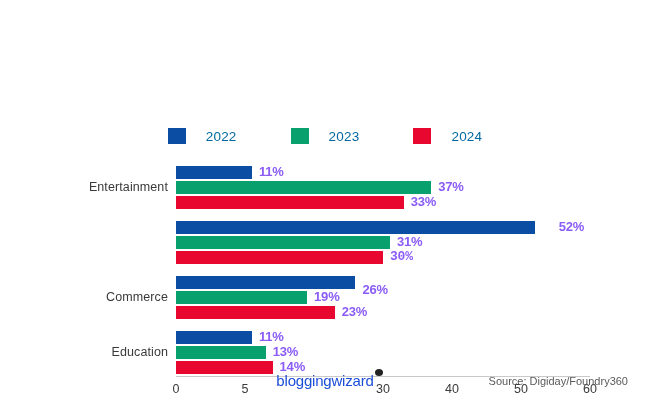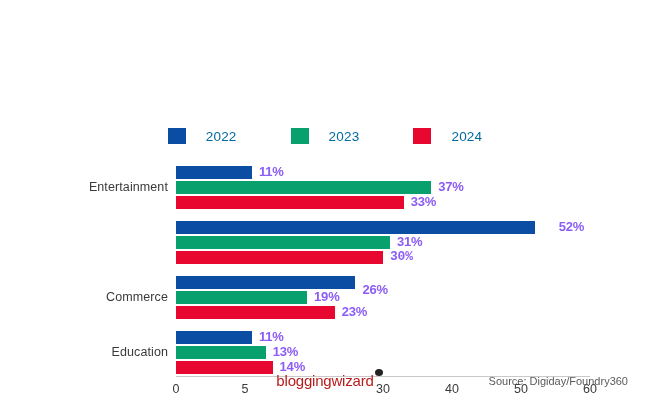--- a/index.html
+++ b/index.html
@@ -96,21 +96,21 @@
     white-space: nowrap;
   }
 
   
   .brand {
     position: absolute; left: 0; top: 372px; width: 650px;
     text-align: center;
   }
   .brand-word {
     display: inline-block; position: relative;
-    font-size: 15px; color: #b91c1c; letter-spacing: -0.2px;
+    font-size: 15px; color: #1d4ed8; letter-spacing: -0.2px;
   }
   .brand-dot {
     position: absolute; right: -9px; top: -3px;
     width: 8px; height: 7px; border-radius: 50%;
     background: #222;
   }
   .source {
     position: absolute; right: 22px; top: 375px;
     font-size: 11px; color: #5a5a5a; white-space: nowrap; padding-left: 12px;
   }

